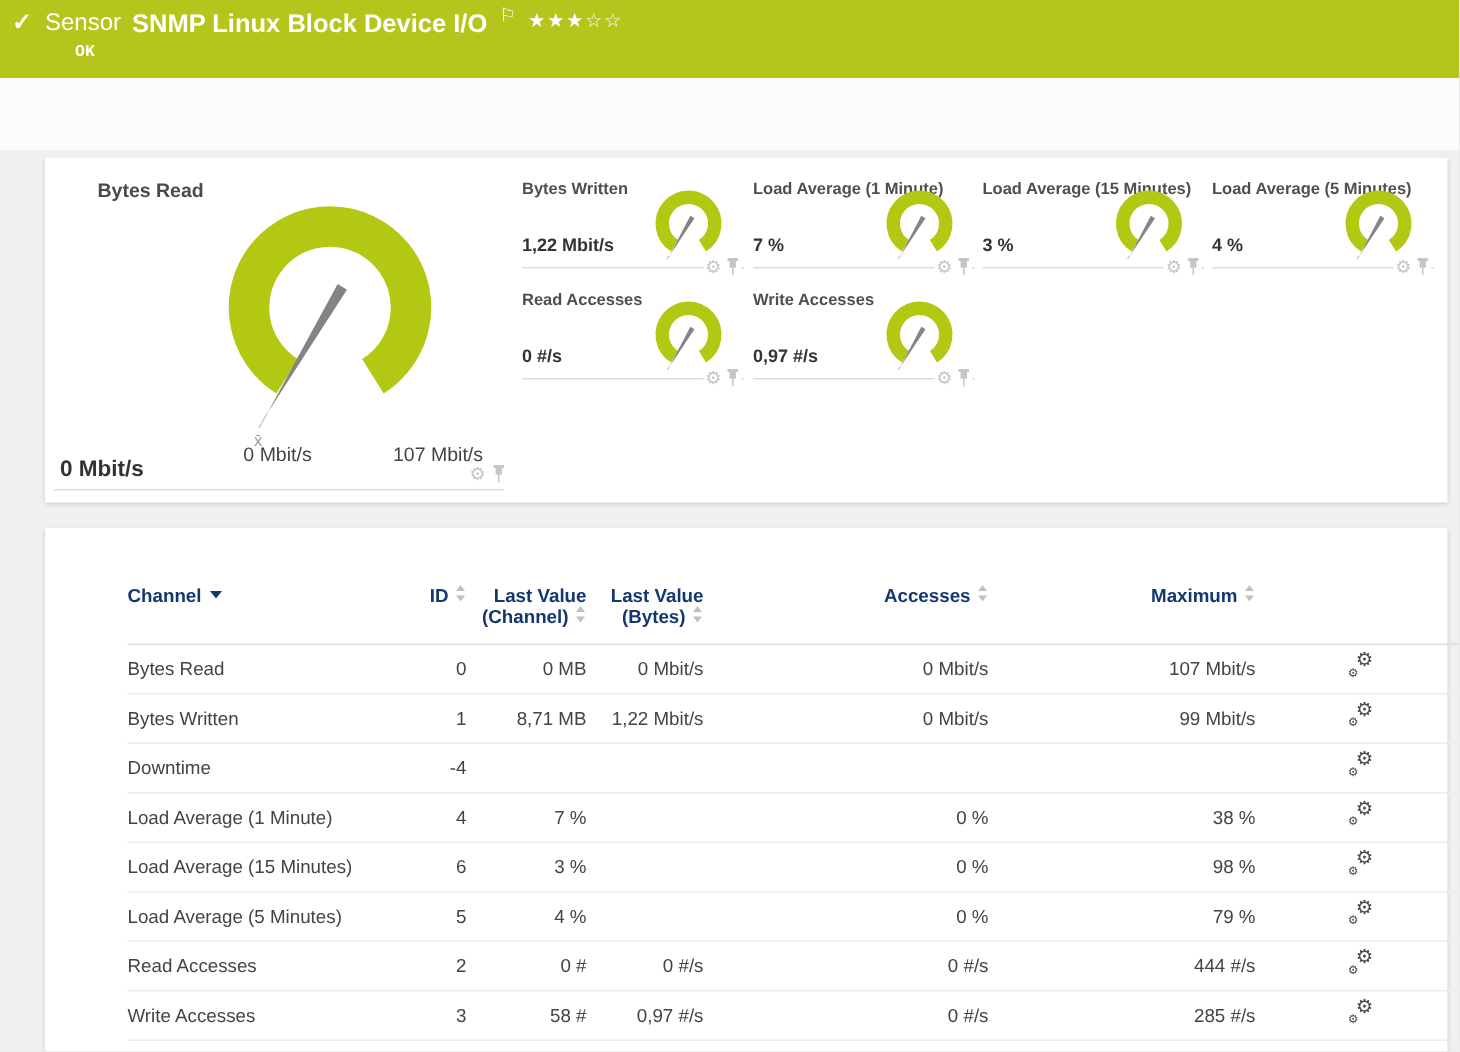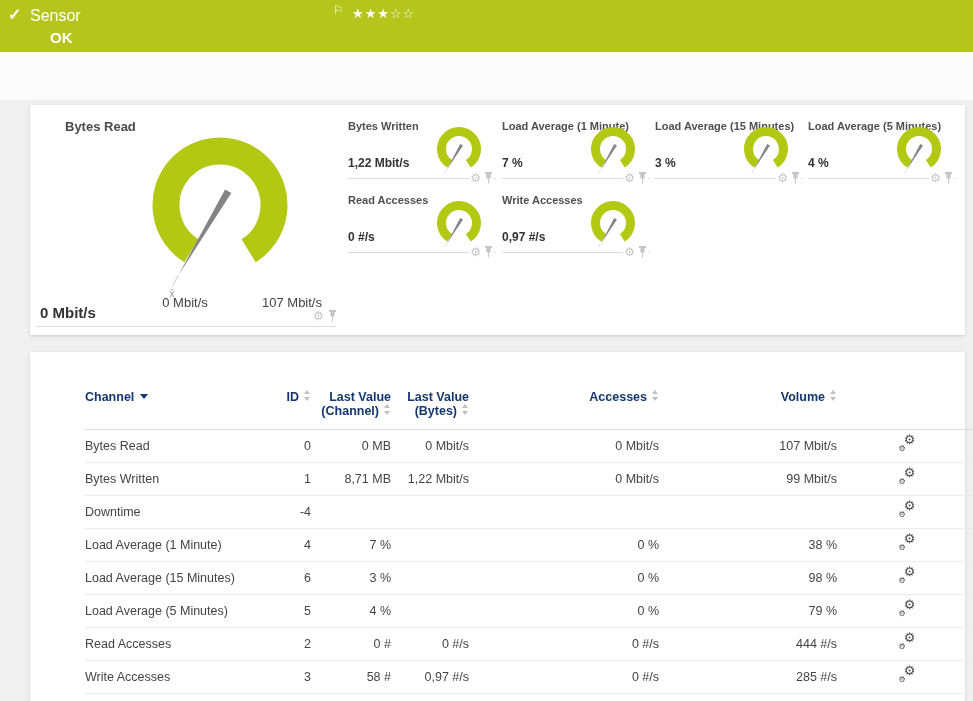--- a/index.html
+++ b/index.html
@@ -6,21 +6,21 @@
   .screen{position:relative;width:973px;height:701px;overflow:hidden;background:#f0f0f0;
           font-family:"Liberation Sans",sans-serif;color:#444;}
 
   
   .topbar{position:absolute;left:0;top:0;width:973px;height:52px;background:#b6c51c;color:#fff;}
   .topbar .check{position:absolute;left:8px;top:5px;font-size:16px;font-weight:700;}
   .topbar .kind{position:absolute;left:30px;top:7px;font-size:16px;}
   .topbar .title{position:absolute;left:88px;top:6px;font-size:17px;font-weight:700;}
   .topbar .flag{position:absolute;left:333px;top:3px;font-size:12px;}
   .topbar .stars{position:absolute;left:352px;top:6px;font-size:13px;letter-spacing:1px;}
-  .topbar .ok{position:absolute;left:50px;top:29px;font-size:15px;font-weight:700;}
+  .topbar .ok{position:absolute;left:50px;top:29px;font-size:11px;font-weight:700;font-family:Liberation Mono, monospace;}
 
   
   .tabbar{position:absolute;left:0;top:52px;width:973px;height:48px;background:#fbfbfb;}
   .tab{position:absolute;top:70px;height:22px;display:flex;align-items:center;gap:6px;
        font-size:14px;color:#3f3f3f;cursor:pointer;white-space:nowrap;}
   .tab .num{font-weight:700;}
   .tab.active{font-weight:700;color:#222;}
   .tab .ticon{display:inline-flex;align-items:center;color:#5a5a5a;}
   .underline{position:absolute;left:30px;top:92px;width:125px;height:4px;background:#29a5dd;}
 
@@ -71,20 +71,21 @@
   .gearset .g-small{position:absolute;left:0;bottom:-1px;font-size:8px;line-height:1;}
 </style>
 </head>
 <body>
 
 <div class="screen">
 
   <div class="topbar">
     <span class="check">✓</span>
     <span class="kind">Sensor</span>
+    <span class="title">SNMP Linux Block Device I/O</span>
     <span class="flag">⚐</span>
     <span class="stars">★★★☆☆</span>
     <span class="ok">OK</span>
   </div>
 
   <div class="tabbar">
     <div class="tab active" style="left:58px;">
       <span class="ticon">
         <svg width="16" height="16" viewBox="0 0 16 16">
             <path d="M3.2 12.8A6.8 6.8 0 1 1 12.8 12.8" fill="none" stroke="#29a5dd" stroke-width="2.4" stroke-linecap="round" transform="rotate(-20 8 8)"></path>
@@ -282,21 +283,21 @@
           <col style="width:178px">
           <col style="width:140px">
       </colgroup>
       <thead>
         <tr>
           <th class="left"><span>Channel</span><span class="caret"></span></th>
           <th><span>ID</span><span class="sort"></span></th>
           <th><span>Last Value</span><br><span>(Channel)</span><span class="sort"></span></th>
           <th><span>Last Value</span><br><span>(Bytes)</span><span class="sort"></span></th>
           <th><span>Accesses</span><span class="sort"></span></th>
-          <th><span>Volume</span><span class="sort"></span></th>
+          <th><span>Maximum</span><span class="sort"></span></th>
           <th class="icon"></th>
         </tr>
       </thead>
       <tbody>
         <tr>
           <td class="left">Bytes Read</td>
           <td>0</td>
           <td>0 MB</td>
           <td>0 Mbit/s</td>
           <td>0 Mbit/s</td>

